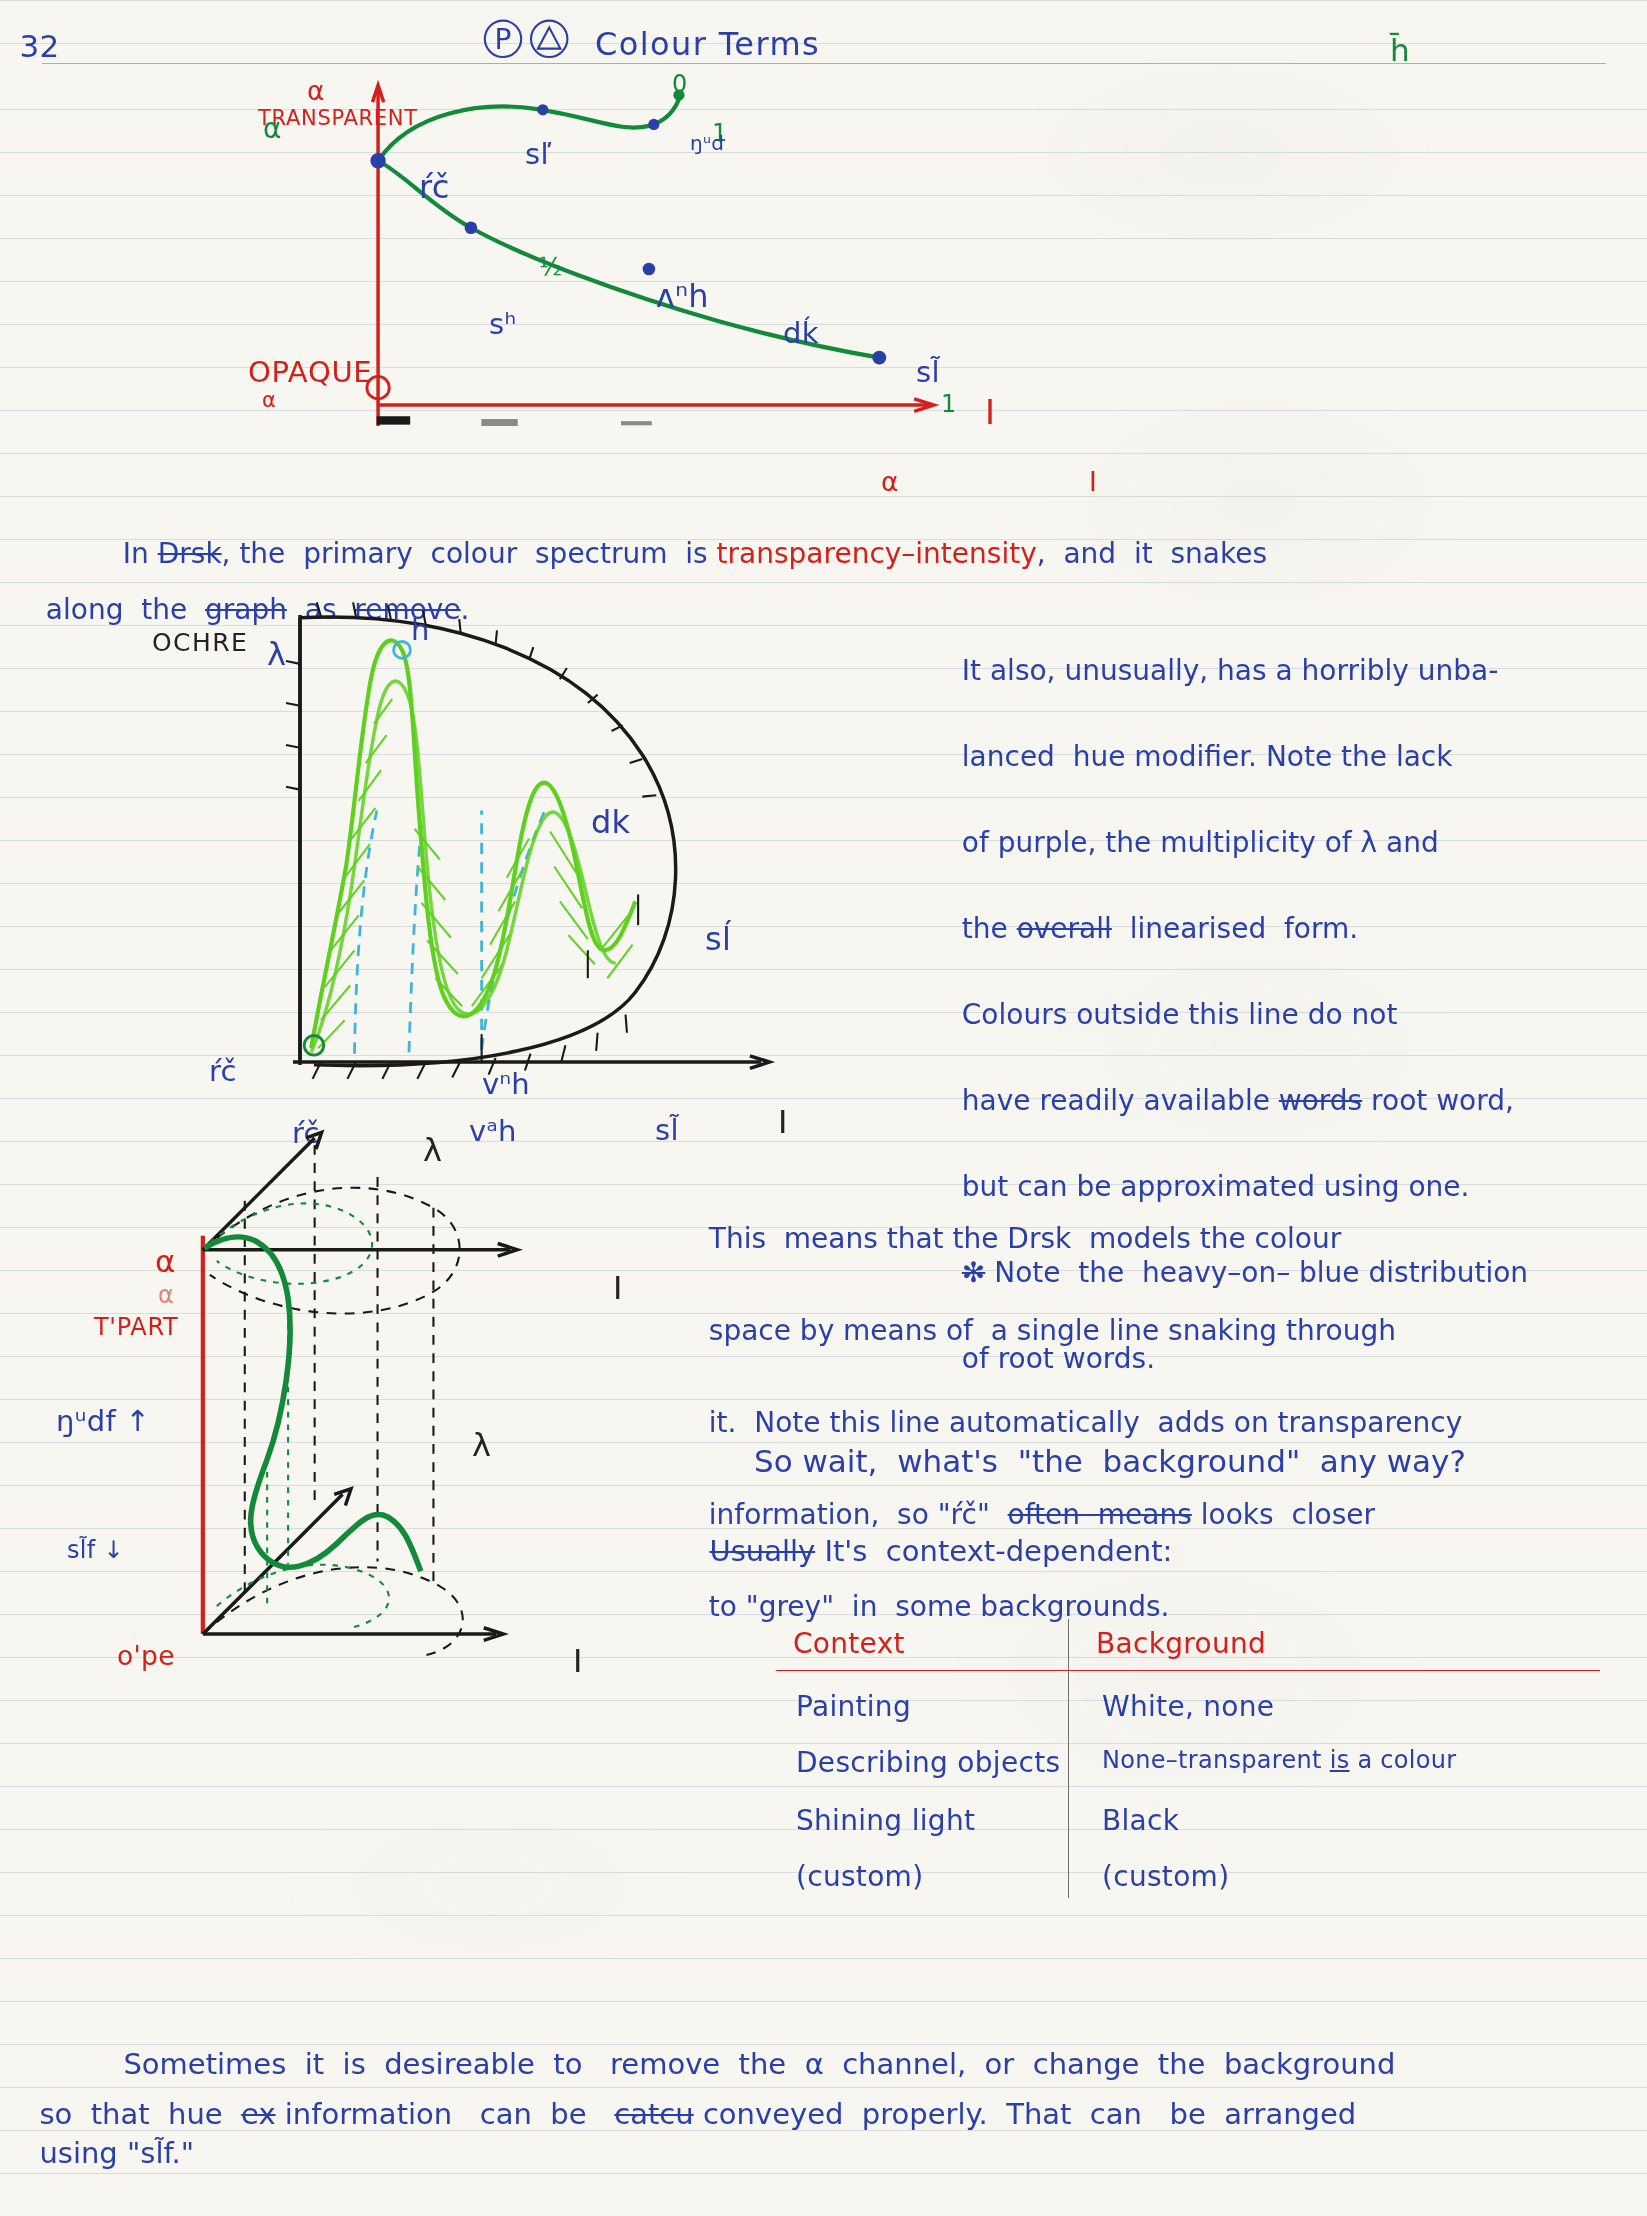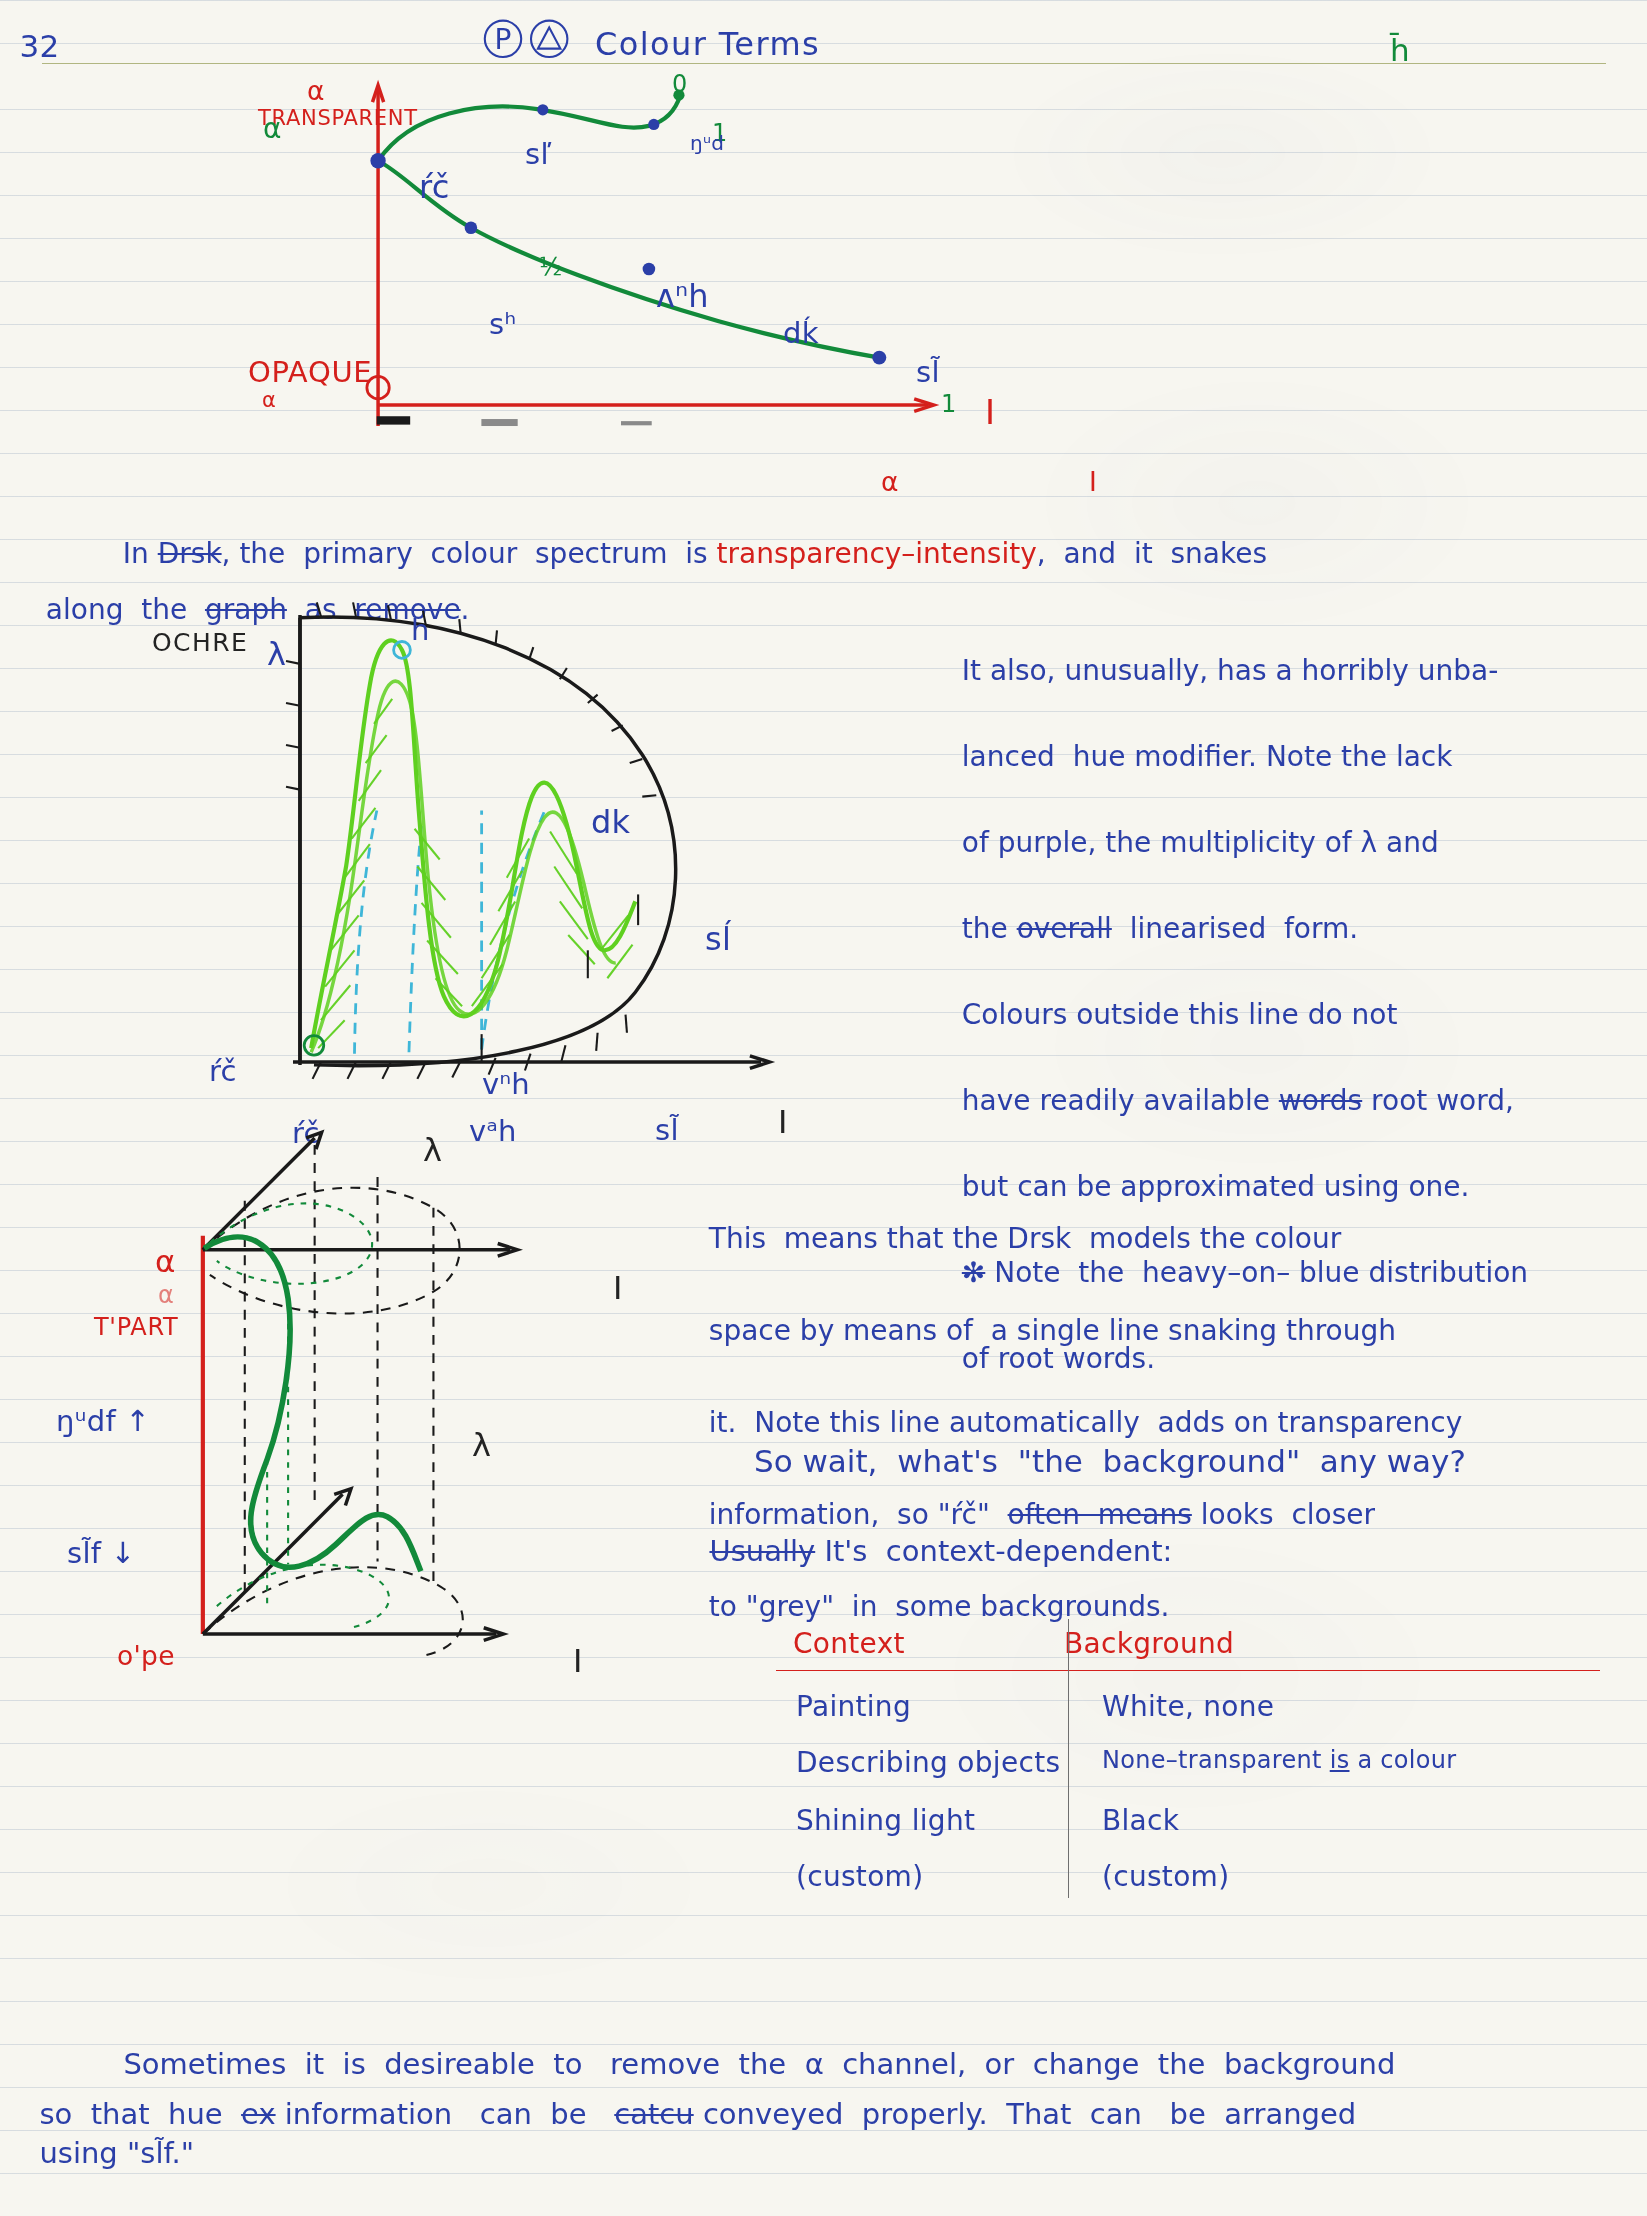--- a/index.html
+++ b/index.html
@@ -273,41 +273,41 @@
     <path d="M262 260 L262 640"></path>
     <path d="M232 490 L232 700"></path>
   </g>
 
   <circle cx="0" cy="0" r="0"></circle>
 </svg>
 <div class="t hand red" style="left:155px;top:1243px;font-size:31px;">α</div>
 <div class="t hand red" style="left:158px;top:1281px;font-size:24px;opacity:.55">α</div>
 <div class="t hand red" style="left:94px;top:1313px;font-size:24px;letter-spacing:0.7px;">T'PART</div>
 <div class="t hand blue" style="left:56px;top:1404px;font-size:29px;">ŋᵘdf ↑</div>
-<div class="t hand blue" style="left:67px;top:1536px;font-size:29px;">sl̃f ↓</div>
+<div class="t hand blue" style="left:67px;top:1536px;font-size:24px;">sl̃f ↓</div>
 <div class="t hand red" style="left:117px;top:1640px;font-size:26.5px;">o'pe</div>
 <div class="t hand black" style="left:573px;top:1642px;font-size:32px;">I</div>
 <div class="t hand black" style="left:613px;top:1269px;font-size:32px;">I</div>
 <div class="t hand black" style="left:423px;top:1131px;font-size:32px;">λ</div>
 <div class="t hand black" style="left:472px;top:1426px;font-size:32px;">λ</div>
 
 <div class="para hand blue" style="left:691px;top:1170px;width:936px;line-height:46px;">
   This  means that the Drsk  models the colour<br>
   space by means of  a single line snaking through<br>
   it.  Note this line automatically  adds on transparency<br>
   information,  so "ŕč"  <span class="strike">often  means</span> looks  closer<br>
   to "grey"  in  some backgrounds.
 </div>
 <div class="para hand blue" style="left:754px;top:1440px;width:880px;font-size:31px;">So wait,  what's  "the  background"  any way?</div>
 <div class="para hand blue" style="left:691px;top:1487px;width:880px;font-size:29px;">
   <span class="strike">Usually</span><span> It's  context-dependent:</span>
 </div>
 
 <div class="t hand red tblhdr" style="left:793px;top:1627px;">Context</div>
-<div class="t hand red tblhdr" style="left:1064px;top:1627px;">Background</div>
+<div class="t hand red tblhdr" style="left:1096px;top:1627px;">Background</div>
 <div class="hline" style="left:776px;top:1670px;width:824px;"></div>
 <div class="vline" style="left:1068px;top:1619px;height:279px;"></div>
 
 <div class="t hand blue" style="left:796px;top:1690px;font-size:28px;">Painting</div>
 <div class="t hand blue" style="left:1102px;top:1690px;font-size:28px;">White, none</div>
 
 <div class="t hand blue" style="left:796px;top:1746px;font-size:28px;">Describing objects</div>
 <div class="t hand blue" style="left:1102px;top:1746px;font-size:24px;">None–transparent <u>is</u> a colour</div>
 
 <div class="t hand blue" style="left:796px;top:1804px;font-size:28px;">Shining light</div>

